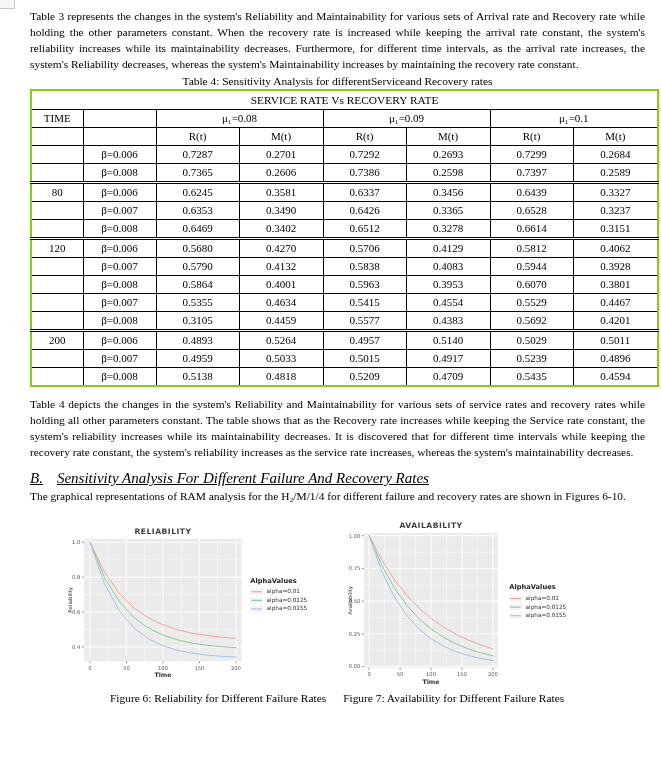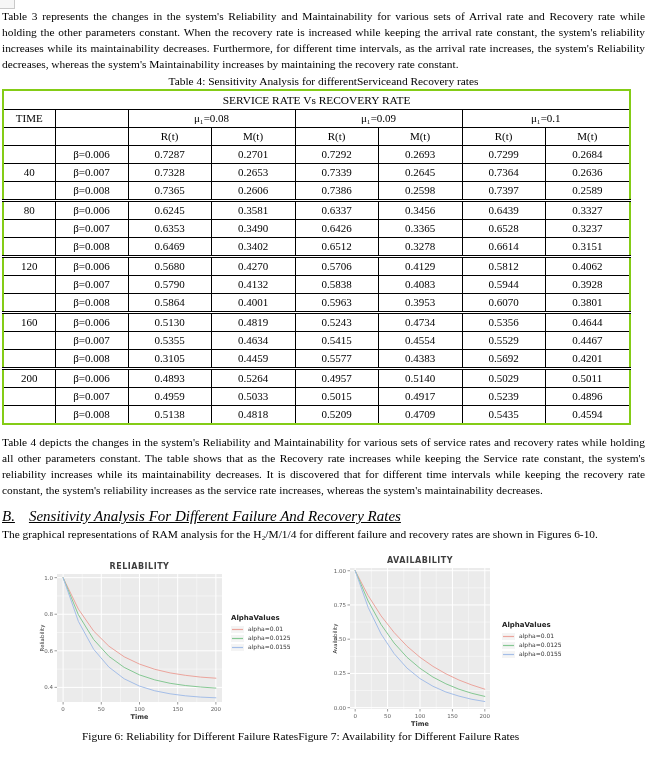--- a/index.html
+++ b/index.html
@@ -1,32 +1,32 @@
 <!DOCTYPE html>
 <html><head>
 <meta charset="utf-8">
 <style>
   html,body{margin:0;padding:0;background:#ffffff;}
   body{width:661px;height:779px;font-family:"Liberation Serif",serif;color:#000;overflow:hidden;}
-  .page{position:relative;width:661px;height:779px;box-sizing:border-box;padding:6px 16px 0 2px;}
+  .page{position:relative;width:661px;height:779px;box-sizing:border-box;padding:6px 16px 0 30px;}
   .corner-artifact{position:absolute;left:0;top:0;width:14px;height:8px;background:#f6f6f6;
     border-right:1px solid #c9c9c9;border-bottom:1px solid #c9c9c9;}
   .body-text{margin:2px 0 0 0;font-size:11.4px;line-height:16px;text-align:justify;}
   .table-caption{text-align:center;font-size:11.4px;margin:3px 0 2px 0;}
   table.sens-table{width:627px;border-collapse:collapse;table-layout:fixed;font-size:11px;border:2px solid #84cc16;}
   table.sens-table td{border:1px solid #000;text-align:center;vertical-align:middle;
     padding:1px 2px;height:15px;line-height:1.1;overflow:hidden;}
   table.sens-table td.t-title{height:16px;font-size:11.4px;}
   table.sens-table tr.group-start td{border-top:3px double #000;}
   .section-heading{font-style:italic;font-size:15px;margin-top:10px;text-decoration:underline;}
   .sec-label{margin-right:14px;}
   .body-text.no-indent{text-align:left;margin-top:1px;}
   .charts-row{display:flex;margin-top:6px;margin-left:37px;gap:6px;align-items:flex-start;}
   .charts-row svg{display:block;background:#fff;}
-  .captions-row{display:flex;margin-left:80px;margin-top:4px;font-size:11.4px;white-space:nowrap;}
+  .captions-row{display:flex;margin-left:80px;gap:17px;margin-top:4px;font-size:11.4px;white-space:nowrap;}
 </style>
 </head>
 <body>
 
 <div class="page">
   <div class="corner-artifact"></div>
 
   <p class="body-text">Table 3 represents the changes in the system's Reliability and Maintainability for various sets of Arrival rate and Recovery rate while holding the other parameters constant. When the recovery rate is increased while keeping the arrival rate constant, the system's reliability increases while its maintainability decreases. Furthermore, for different time intervals, as the arrival rate increases, the system's Reliability decreases, whereas the system's Maintainability increases by maintaining the recovery rate constant.</p>
 
   <div class="table-caption">Table 4: Sensitivity Analysis for differentServiceand Recovery rates</div>
@@ -69,30 +69,20 @@
           <td></td>
           <td>β=0.006</td>
           <td>0.7287</td>
           <td>0.2701</td>
           <td>0.7292</td>
           <td>0.2693</td>
           <td>0.7299</td>
           <td>0.2684</td>
         </tr>
         <tr>
-          <td>40</td>
-          <td>β=0.007</td>
-          <td>0.7328</td>
-          <td>0.2653</td>
-          <td>0.7339</td>
-          <td>0.2645</td>
-          <td>0.7364</td>
-          <td>0.2636</td>
-        </tr>
-        <tr>
           <td></td>
           <td>β=0.008</td>
           <td>0.7365</td>
           <td>0.2606</td>
           <td>0.7386</td>
           <td>0.2598</td>
           <td>0.7397</td>
           <td>0.2589</td>
         </tr>
         <tr class="group-start">
@@ -147,30 +137,20 @@
         </tr>
         <tr>
           <td></td>
           <td>β=0.008</td>
           <td>0.5864</td>
           <td>0.4001</td>
           <td>0.5963</td>
           <td>0.3953</td>
           <td>0.6070</td>
           <td>0.3801</td>
-        </tr>
-        <tr class="group-start">
-          <td>160</td>
-          <td>β=0.006</td>
-          <td>0.5130</td>
-          <td>0.4819</td>
-          <td>0.5243</td>
-          <td>0.4734</td>
-          <td>0.5356</td>
-          <td>0.4644</td>
         </tr>
         <tr>
           <td></td>
           <td>β=0.007</td>
           <td>0.5355</td>
           <td>0.4634</td>
           <td>0.5415</td>
           <td>0.4554</td>
           <td>0.5529</td>
           <td>0.4467</td>

